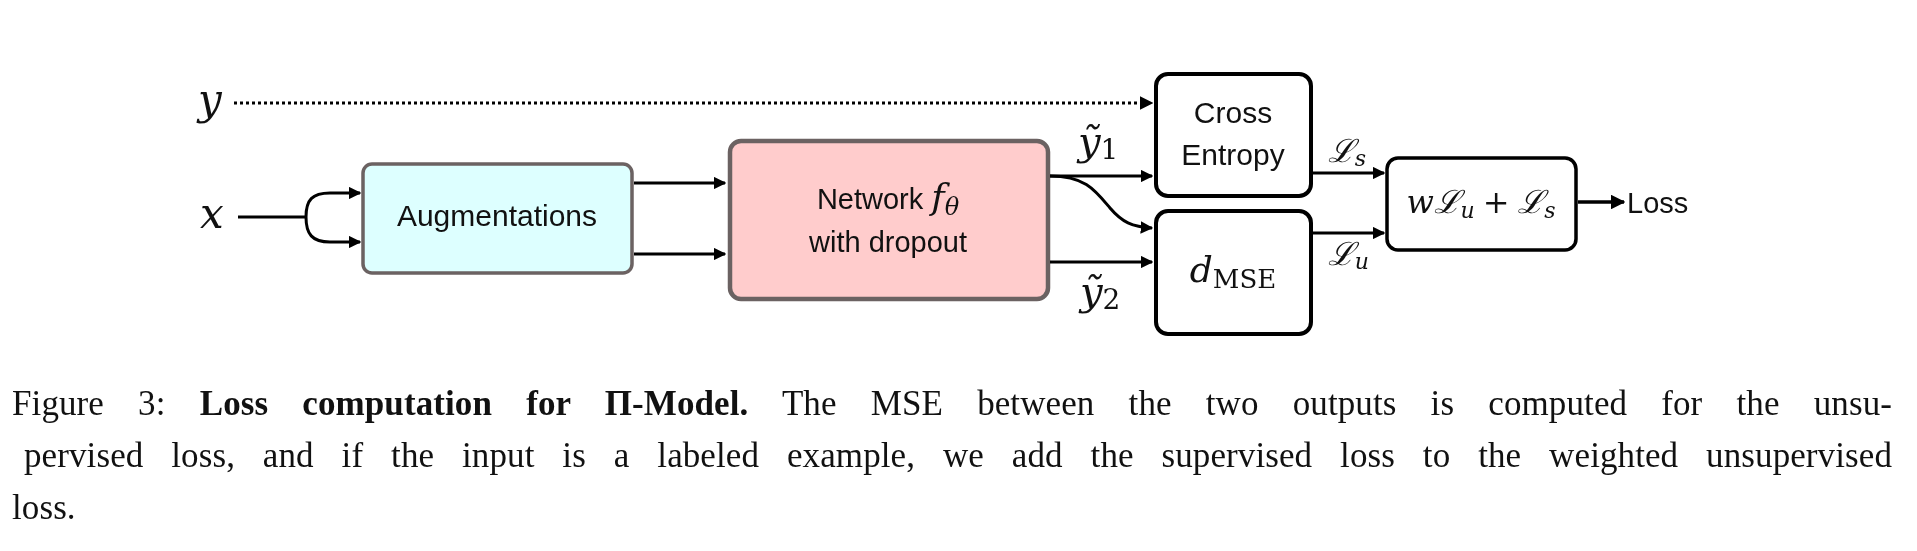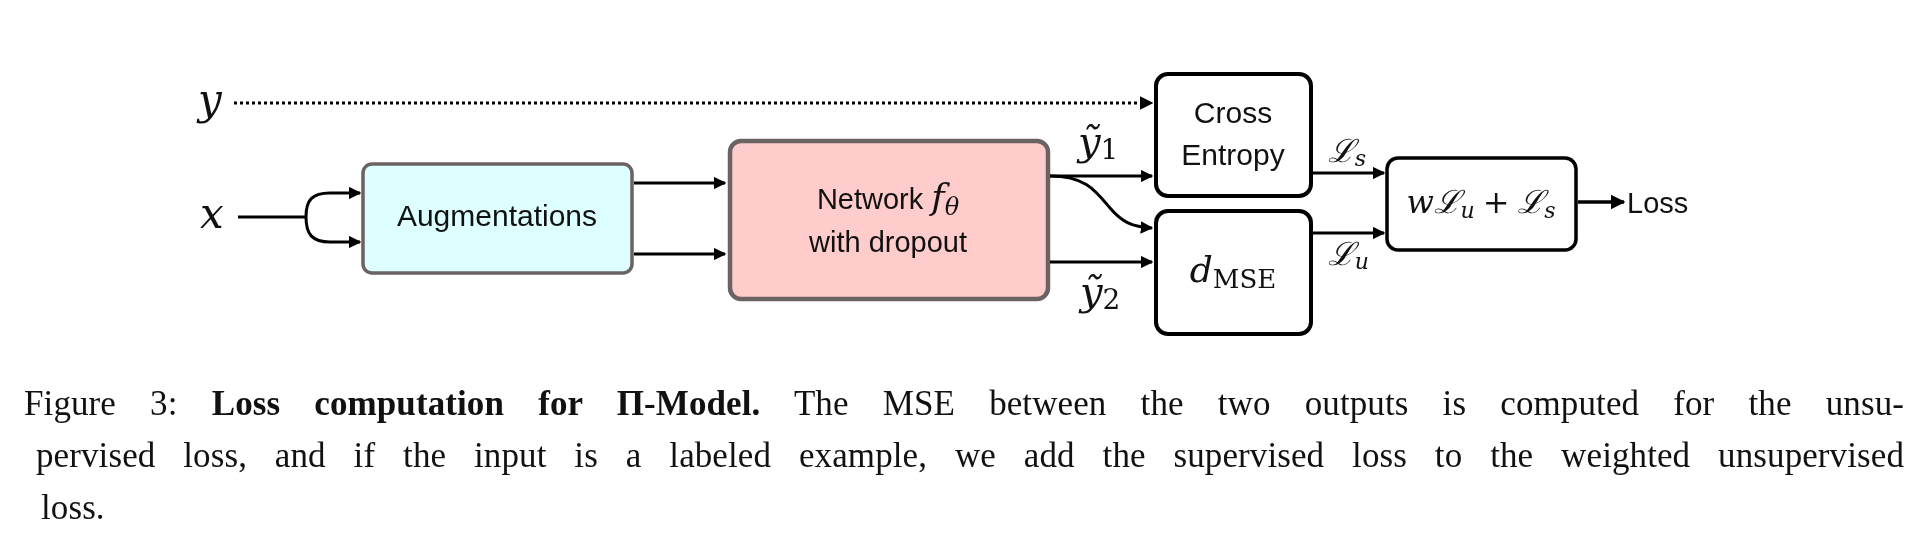--- a/index.html
+++ b/index.html
@@ -3,29 +3,29 @@
   <meta charset="utf-8">
   <style>
     html, body { margin: 0; padding: 0; background: #ffffff; }
     body { width: 1917px; height: 551px; position: relative; overflow: hidden; }
     #diagram { position: absolute; left: 0; top: 0; width: 1917px; height: 360px; }
     .sans { font-family: "Liberation Sans", "DejaVu Sans", sans-serif; fill: #111; }
     .math { font-family: "DejaVu Serif", "Liberation Serif", serif; font-style: italic; fill: #111; }
     .mathup { font-family: "DejaVu Serif", "Liberation Serif", serif; font-style: normal; fill: #111; }
     .script { font-family: "DejaVu Serif", "Liberation Serif", serif; font-style: italic; fill: #111; }
     #caption {
-      position: absolute; left: 24px; top: 378px; width: 1880px;
+      position: absolute; left: 12px; top: 378px; width: 1880px;
       font-family: "Liberation Serif", "DejaVu Serif", serif;
       font-size: 35px; line-height: 52px; color: #111;
       text-align: justify; text-align-last: left;
       letter-spacing: 0.1px;
     }
     #caption .bold { font-weight: bold; }
     .line { display: block; white-space: nowrap; text-align-last: justify; }
-    .line.last { text-align-last: left; margin-left: 17px; }
+    .line.last { text-align-last: left; }
   </style>
 </head>
 <body>
 
 <svg id="diagram" viewBox="0 0 1917 360" xmlns="http://www.w3.org/2000/svg">
   <defs>
     <marker id="arrowhead" viewBox="0 0 10 10" refX="9" refY="5" markerWidth="4.2" markerHeight="4.2" orient="auto" markerUnits="strokeWidth">
       <path d="M0,0 L10,5 L0,10 z" fill="#000"></path>
     </marker>
   </defs>

